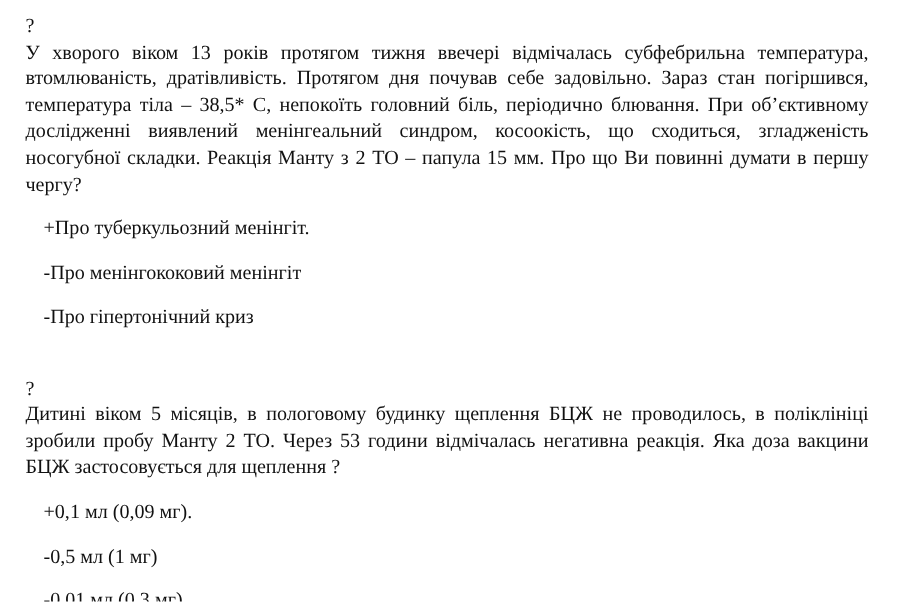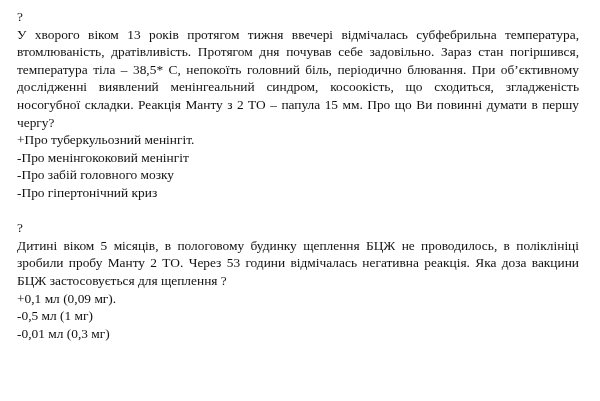--- a/index.html
+++ b/index.html
@@ -4,34 +4,33 @@
 <style>
   html, body { margin: 0; padding: 0; background: #ffffff; }
   body { width: 600px; height: 401px; overflow: hidden; position: relative; }
   .page {
     position: absolute; left: 17px; top: 8px; width: 562px;
     font-family: "Liberation Serif", serif; font-size: 13.4px; color: #111;
     line-height: 17.6px;
   }
   .q-mark { display: block; height: 17.6px; }
   .stem { text-align: justify; text-align-last: left; margin: 0; }
-  .opt { display: block; margin: 0; white-space: nowrap; }
+  .opt { display: block; margin: 12px; white-space: nowrap; }
   .gap { height: 17.6px; }
 </style>
 </head>
 <body>
 
 <div class="page">
 
   <div>
     <span class="q-mark">?</span>
     <p class="stem">У хворого віком 13 років протягом тижня ввечері відмічалась субфебрильна температура, втомлюваність, дратівливість. Протягом дня почував себе задовільно. Зараз стан погіршився, температура тіла – 38,5* С, непокоїть головний біль, періодично блювання. При об’єктивному дослідженні виявлений менінгеальний синдром, косоокість, що сходиться, згладженість носогубної складки. Реакція Манту з 2 ТО – папула 15 мм. Про що Ви повинні думати в першу чергу?</p>
     <span class="opt">+Про туберкульозний менінгіт.</span>
     <span class="opt">-Про менінгококовий менінгіт</span>
-    <span class="opt">-Про забій головного мозку</span>
     <span class="opt">-Про гіпертонічний криз</span>
   </div>
 
   <div class="gap"></div>
 
   <div>
     <span class="q-mark">?</span>
     <p class="stem">Дитині віком 5 місяців, в пологовому будинку щеплення БЦЖ не проводилось, в поліклініці зробили пробу Манту 2 ТО. Через 53 години відмічалась негативна реакція. Яка доза вакцини БЦЖ застосовується для щеплення ?</p>
     <span class="opt">+0,1 мл (0,09 мг).</span>
     <span class="opt">-0,5 мл (1 мг)</span>

